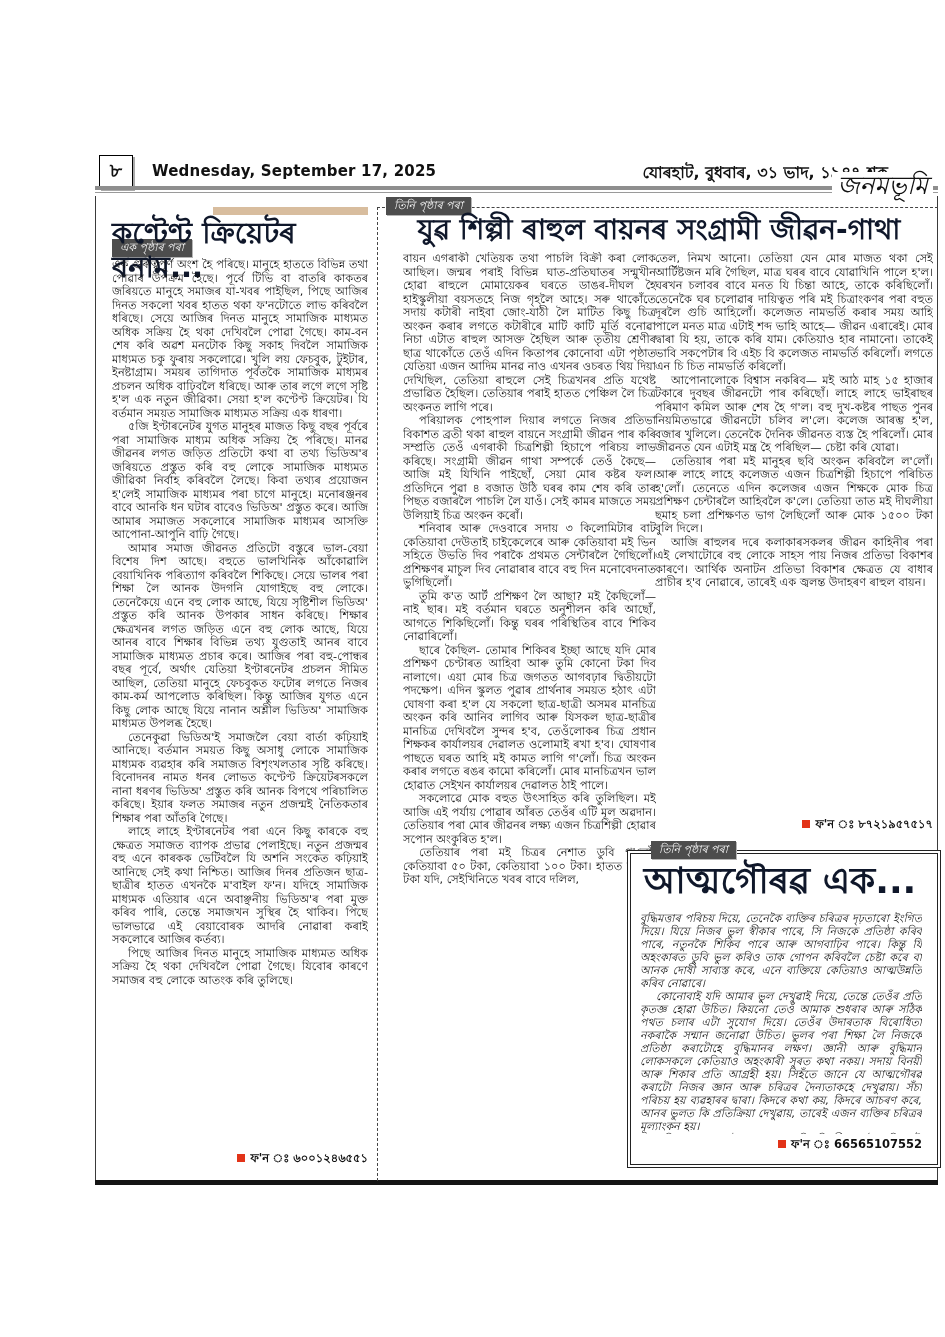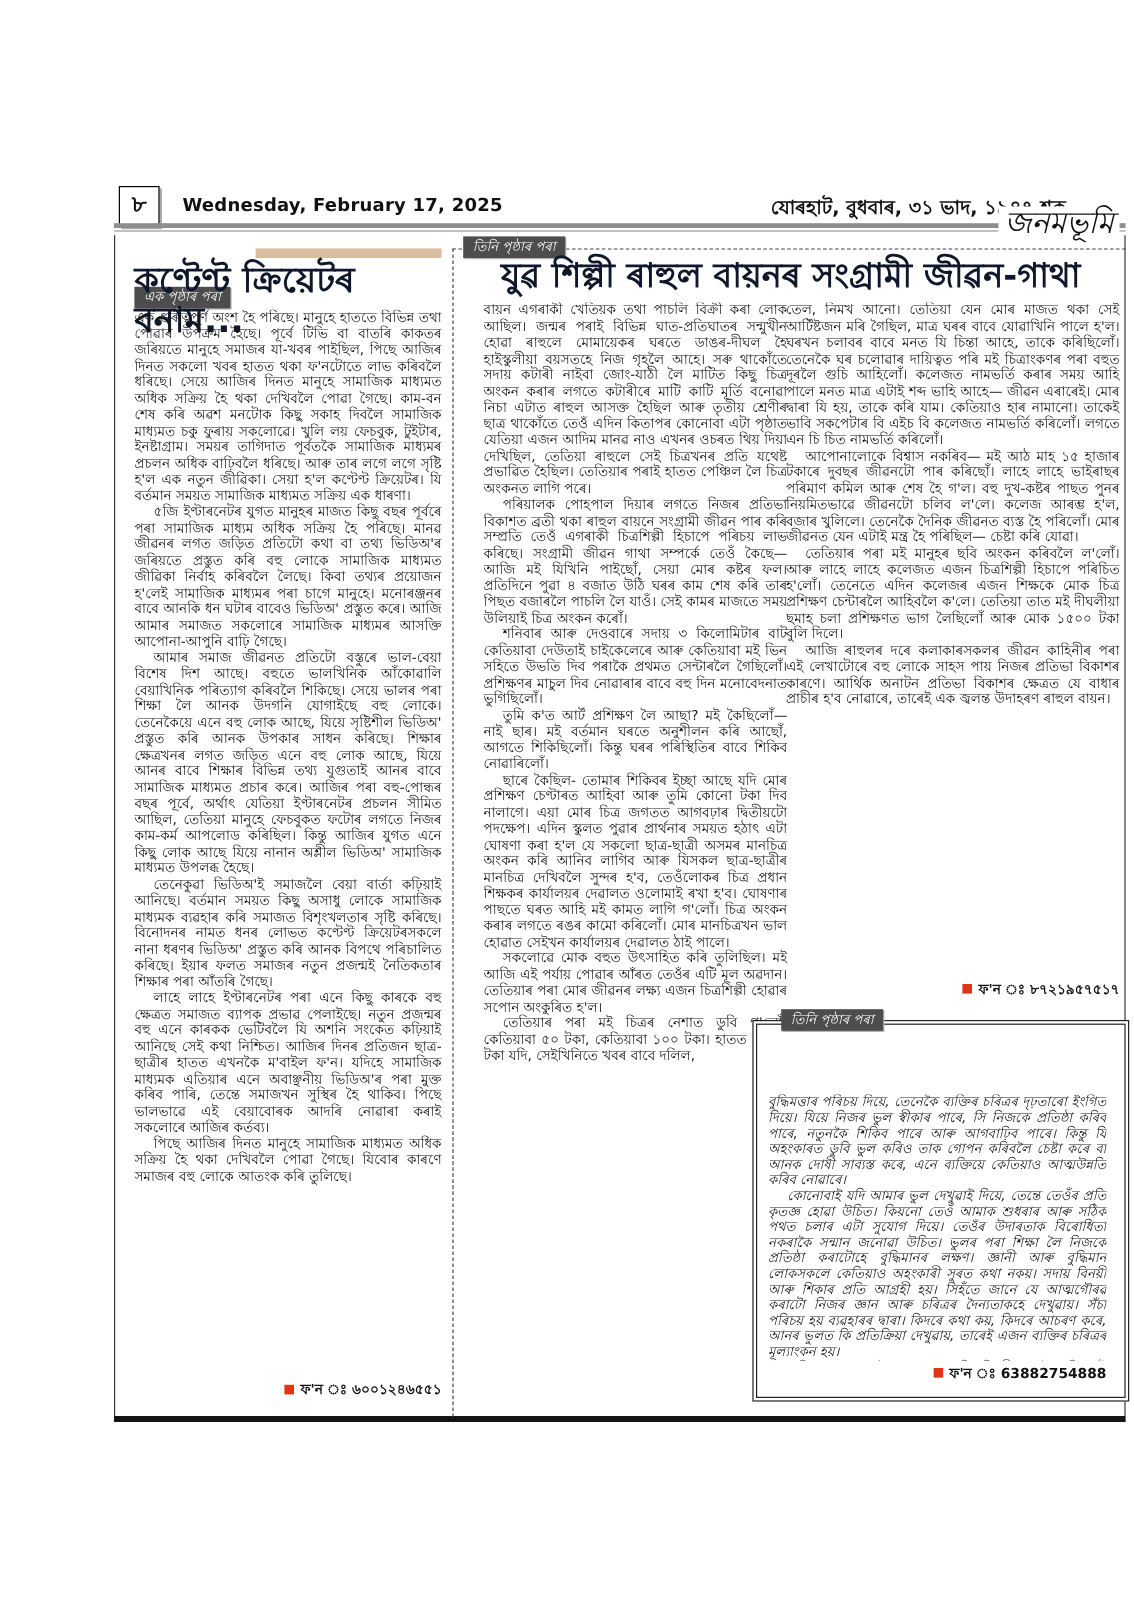--- a/index.html
+++ b/index.html
@@ -58,21 +58,21 @@
   .box-phone{left:640px;top:1136px;width:282px;}
 </style>
 </head>
 <body>
 
 <div id="page">
 
   <div class="pagenum-box">
     <span>৮</span>
   </div>
-  <div class="date-en">Wednesday, February 17, 2025</div>
+  <div class="date-en">Wednesday, September 17, 2025</div>
   <div class="date-as">যোৰহাট, বুধবাৰ, ৩১ ভাদ, ১৯৪৭ শক</div>
   <div class="hdr-rule-a"></div>
   <div class="hdr-rule-b"></div>
   <div class="masthead">জনমভূমি</div>
 
   <div class="vrule left"></div>
   <div class="vrule right"></div>
   <div class="bottom-rule"></div>
 
   <div class="kicker left-kicker">এক পৃষ্ঠাৰ পৰা</div>
@@ -107,22 +107,23 @@
       <p>আপোনালোকে বিশ্বাস নকৰিব— মই আঠ মাহ ১৫ হাজাৰ টকাৰে দুবছৰ জীৱনটো পাৰ কৰিছোঁ। লাহে লাহে ভাইৰাছৰ পৰিমাণ কমিল আৰু শেষ হৈ গ'ল। বহু দুখ-কষ্টৰ পাছত পুনৰ নিয়মিতভাৱে জীৱনটো চলিব ল'লে। কলেজ আৰম্ভ হ'ল, বজাৰ খুলিলে। তেনেকৈ দৈনিক জীৱনত ব্যস্ত হৈ পৰিলোঁ। মোৰ জীৱনত যেন এটাই মন্ত্ৰ হৈ পৰিছিল— চেষ্টা কৰি যোৱা।</p>
       <p>তেতিয়াৰ পৰা মই মানুহৰ ছবি অংকন কৰিবলৈ ল'লোঁ। আৰু লাহে লাহে কলেজত এজন চিত্ৰশিল্পী হিচাপে পৰিচিত হ'লোঁ। তেনেতে এদিন কলেজৰ এজন শিক্ষকে মোক চিত্ৰ প্ৰশিক্ষণ চেন্টাৰলৈ আহিবলৈ ক'লে। তেতিয়া তাত মই দীঘলীয়া ছমাহ চলা প্ৰশিক্ষণত ভাগ লৈছিলোঁ আৰু মোক ১৫০০ টকা বুলি দিলে।</p>
       <p>আজি ৰাহুলৰ দৰে কলাকাৰসকলৰ জীৱন কাহিনীৰ পৰা এই লেখাটোৰে বহু লোকে সাহস পায় নিজৰ প্ৰতিভা বিকাশৰ কাৰণে। আৰ্থিক অনাটন প্ৰতিভা বিকাশৰ ক্ষেত্ৰত যে বাধাৰ প্ৰাচীৰ হ'ব নোৱাৰে, তাৰেই এক জ্বলন্ত উদাহৰণ ৰাহুল বায়ন।</p>
     </div>
   <div class="phone-line main-phone">
     <span class="bullet"></span><span>ফ'ন ঃ ৮৭২১৯৫৭৫১৭</span>
   </div>
 
   <div class="box-article"></div>
   <div class="kicker box-kicker">তিনি পৃষ্ঠাৰ পৰা</div>
+  <div class="headline box-headline">আত্মগৌৰৱ এক...</div>
   <div class="body-col box-body">
       <p class="first">বুদ্ধিমত্তাৰ পৰিচয় দিয়ে, তেনেকৈ ব্যক্তিৰ চৰিত্ৰৰ দৃঢ়তাৰো ইংগিত দিয়ে। যিয়ে নিজৰ ভুল স্বীকাৰ পাৰে, সি নিজকে প্ৰতিষ্ঠা কৰিব পাৰে, নতুনকৈ শিকিব পাৰে আৰু আগবাঢ়িব পাৰে। কিন্তু যি অহংকাৰত ডুবি ভুল কৰিও তাক গোপন কৰিবলৈ চেষ্টা কৰে বা আনক দোষী সাব্যস্ত কৰে, এনে ব্যক্তিয়ে কেতিয়াও আত্মউন্নতি কৰিব নোৱাৰে।</p>
       <p>কোনোবাই যদি আমাৰ ভুল দেখুৱাই দিয়ে, তেন্তে তেওঁৰ প্ৰতি কৃতজ্ঞ হোৱা উচিত। কিয়নো তেওঁ আমাক শুধৰাৰ আৰু সঠিক পথত চলাৰ এটা সুযোগ দিয়ে। তেওঁৰ উদাৰতাক বিৰোধিতা নকৰাকৈ সন্মান জনোৱা উচিত। ভুলৰ পৰা শিক্ষা লৈ নিজকে প্ৰতিষ্ঠা কৰাটোহে বুদ্ধিমানৰ লক্ষণ। জ্ঞানী আৰু বুদ্ধিমান লোকসকলে কেতিয়াও অহংকাৰী সুৰত কথা নকয়। সদায় বিনয়ী আৰু শিকাৰ প্ৰতি আগ্ৰহী হয়। সিহঁতে জানে যে আত্মগৌৰৱ কৰাটো নিজৰ জ্ঞান আৰু চৰিত্ৰৰ দৈন্যতাকহে দেখুৱায়। সঁচা পৰিচয় হয় ব্যৱহাৰৰ দ্বাৰা। কিদৰে কথা কয়, কিদৰে আচৰণ কৰে, আনৰ ভুলত কি প্ৰতিক্ৰিয়া দেখুৱায়, তাৰেই এজন ব্যক্তিৰ চৰিত্ৰৰ মূল্যাংকন হয়।</p>
       <p>গতিকে, আত্মগৌৰৱ ত্যাগ কৰি বিনয়ী হ'বলৈ শিকাটো জীৱনৰ এক গুৰুত্বপূৰ্ণ শিক্ষা। নিজৰ ভুলক সাৱধানেৰে গ্ৰহণ কৰি, তাৰ পৰা শিক্ষা লৈ আগবাঢ়িব পাৰিলেহে জীৱনত সফলতা আৰু শান্তি লাভ কৰাটো সম্ভৱ হয়। আত্মগৌৰৱ এক মানসিক ৰোগ, ইয়াৰ পৰা নিজক, সমাজ, পৰিয়াল সকলোকে আঁতৰাই ৰখাটো আমাৰ দায়িত্ব</p>
     </div>
   <div class="phone-line box-phone">
-    <span class="bullet"></span><span>ফ'ন ঃ 63882754888</span>
+    <span class="bullet"></span><span>ফ'ন ঃ 66565107552</span>
   </div>
 
 </div>
 
 </body></html>

